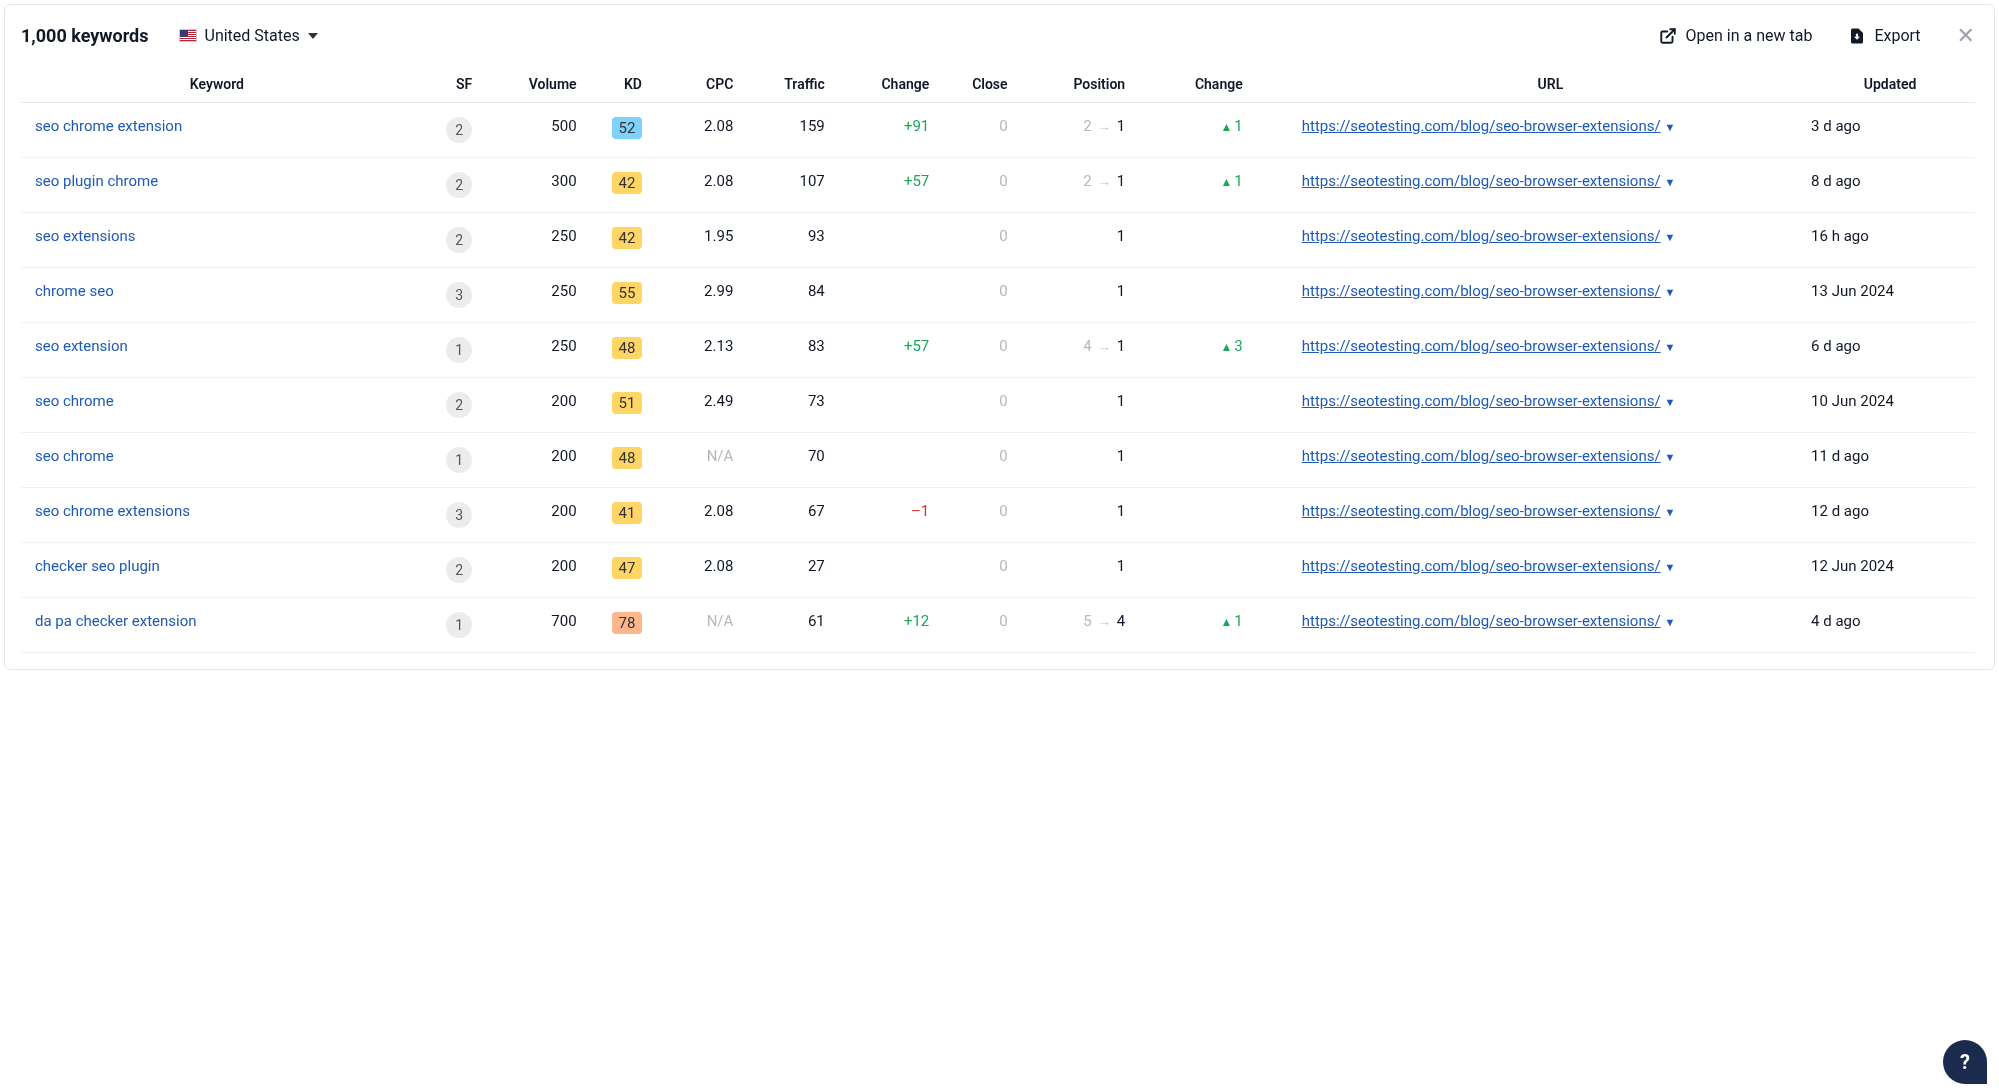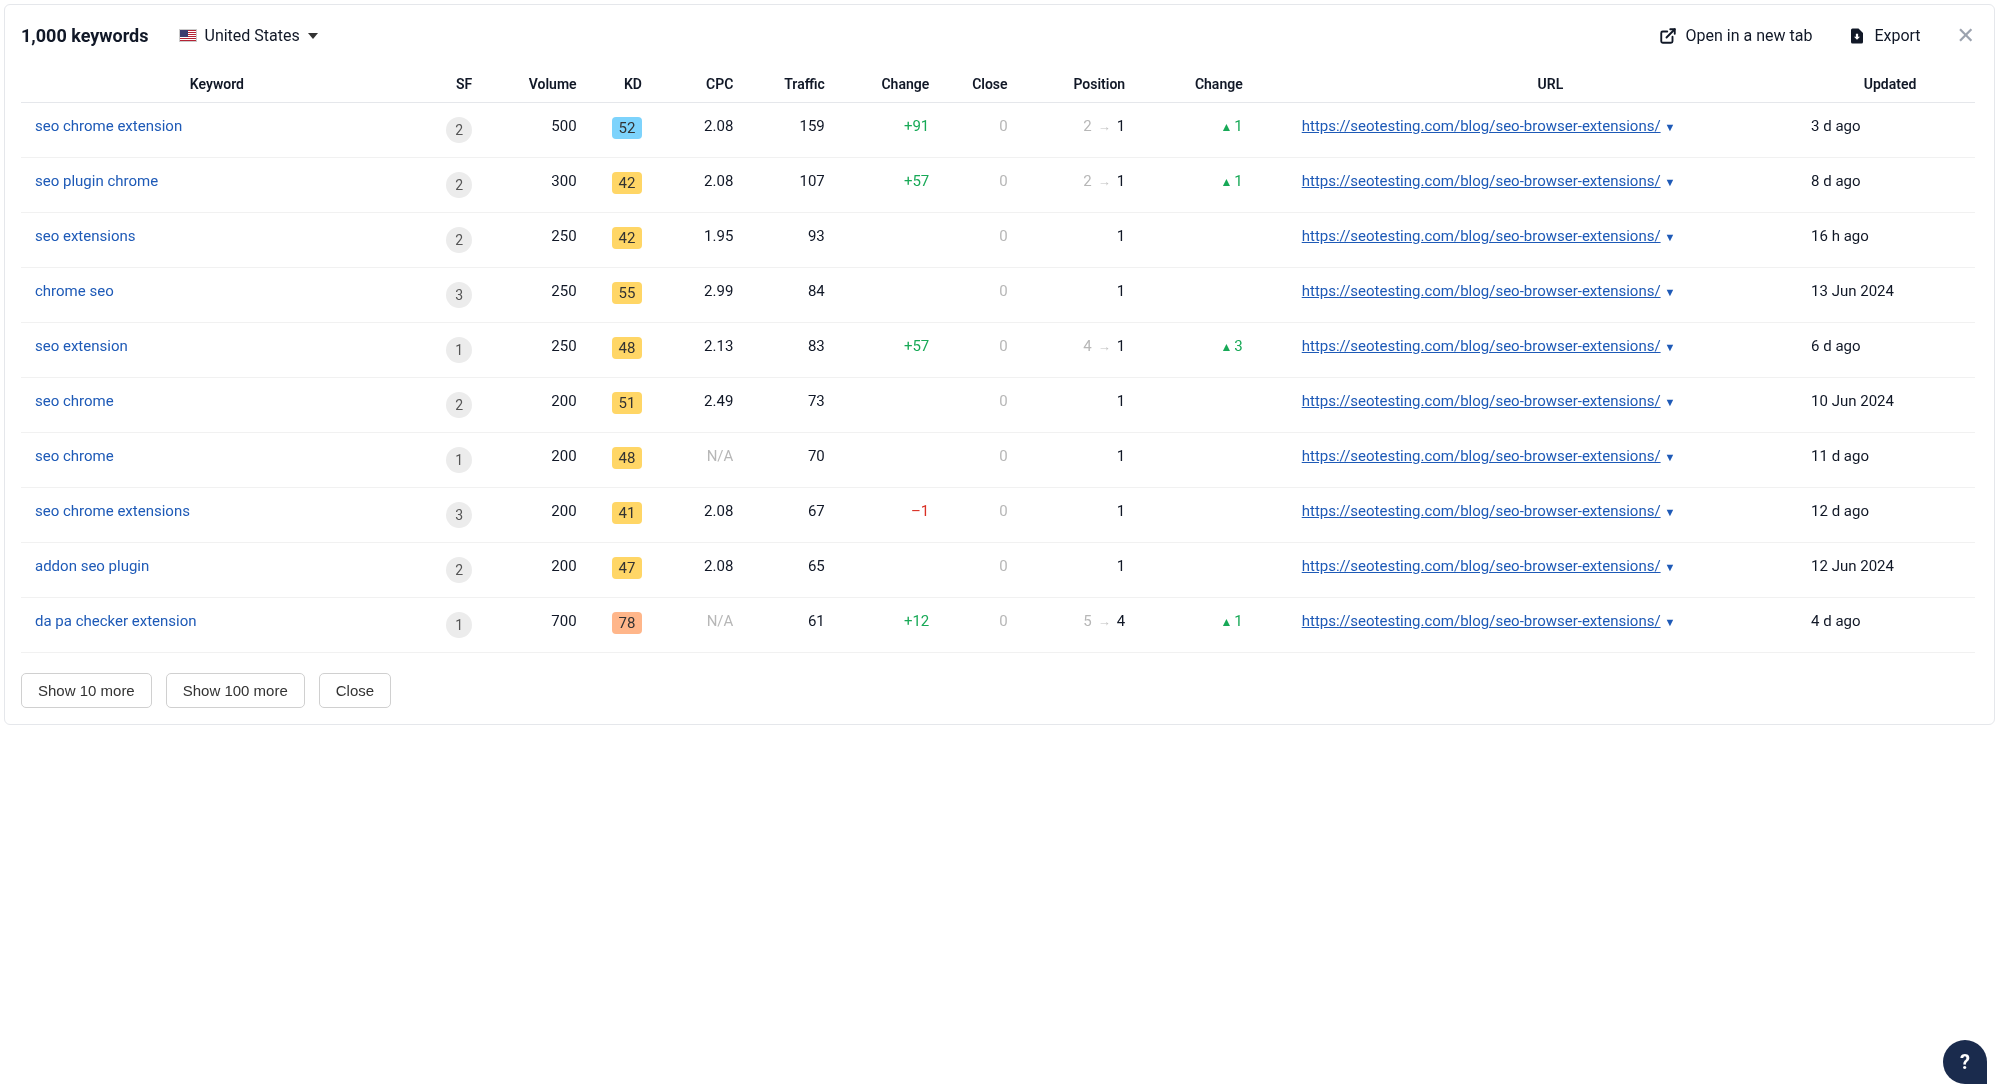--- a/index.html
+++ b/index.html
@@ -219,26 +219,26 @@
           <td class="r">67</td>
           <td class="r"><span class="chg-neg">–1</span></td>
           <td class="r muted">0</td>
           <td class="r"><span>1</span></td>
           <td class="r"></td>
           <td></td>
           <td><a class="url-link" href="#">https://seotesting.com/blog/seo-browser-extensions/</a><span class="small-caret">▼</span></td>
           <td>12 d ago</td>
         </tr>
         <tr>
-          <td><a class="kw-link" href="#">addon seo plugin</a></td>
+          <td><a class="kw-link" href="#">checker seo plugin</a></td>
           <td class="r"><span class="sf-badge">2</span></td>
           <td class="r">200</td>
           <td class="r"><span class="kd-badge" style="background: rgb(255, 214, 102);">47</span></td>
           <td class="r">2.08</td>
-          <td class="r">65</td>
+          <td class="r">27</td>
           <td class="r"></td>
           <td class="r muted">0</td>
           <td class="r"><span>1</span></td>
           <td class="r"></td>
           <td></td>
           <td><a class="url-link" href="#">https://seotesting.com/blog/seo-browser-extensions/</a><span class="small-caret">▼</span></td>
           <td>12 Jun 2024</td>
         </tr>
         <tr>
           <td><a class="kw-link" href="#">da pa checker extension</a></td>
@@ -251,20 +251,15 @@
           <td class="r muted">0</td>
           <td class="r"><span class="pos-from">5</span><span class="pos-arrow">→</span><span>4</span></td>
           <td class="r"><span class="pc-tri-up">▲</span><span class="chg-pos">1</span></td>
           <td></td>
           <td><a class="url-link" href="#">https://seotesting.com/blog/seo-browser-extensions/</a><span class="small-caret">▼</span></td>
           <td>4 d ago</td>
         </tr>
       </tbody>
   </table>
 
-  <div class="footer-row">
-    <button class="btn">Show 10 more</button>
-    <button class="btn">Show 100 more</button>
-    <button class="btn">Close</button>
-  </div>
 </div>
 
 <div class="help-bubble">?</div>
 
 </body></html>

